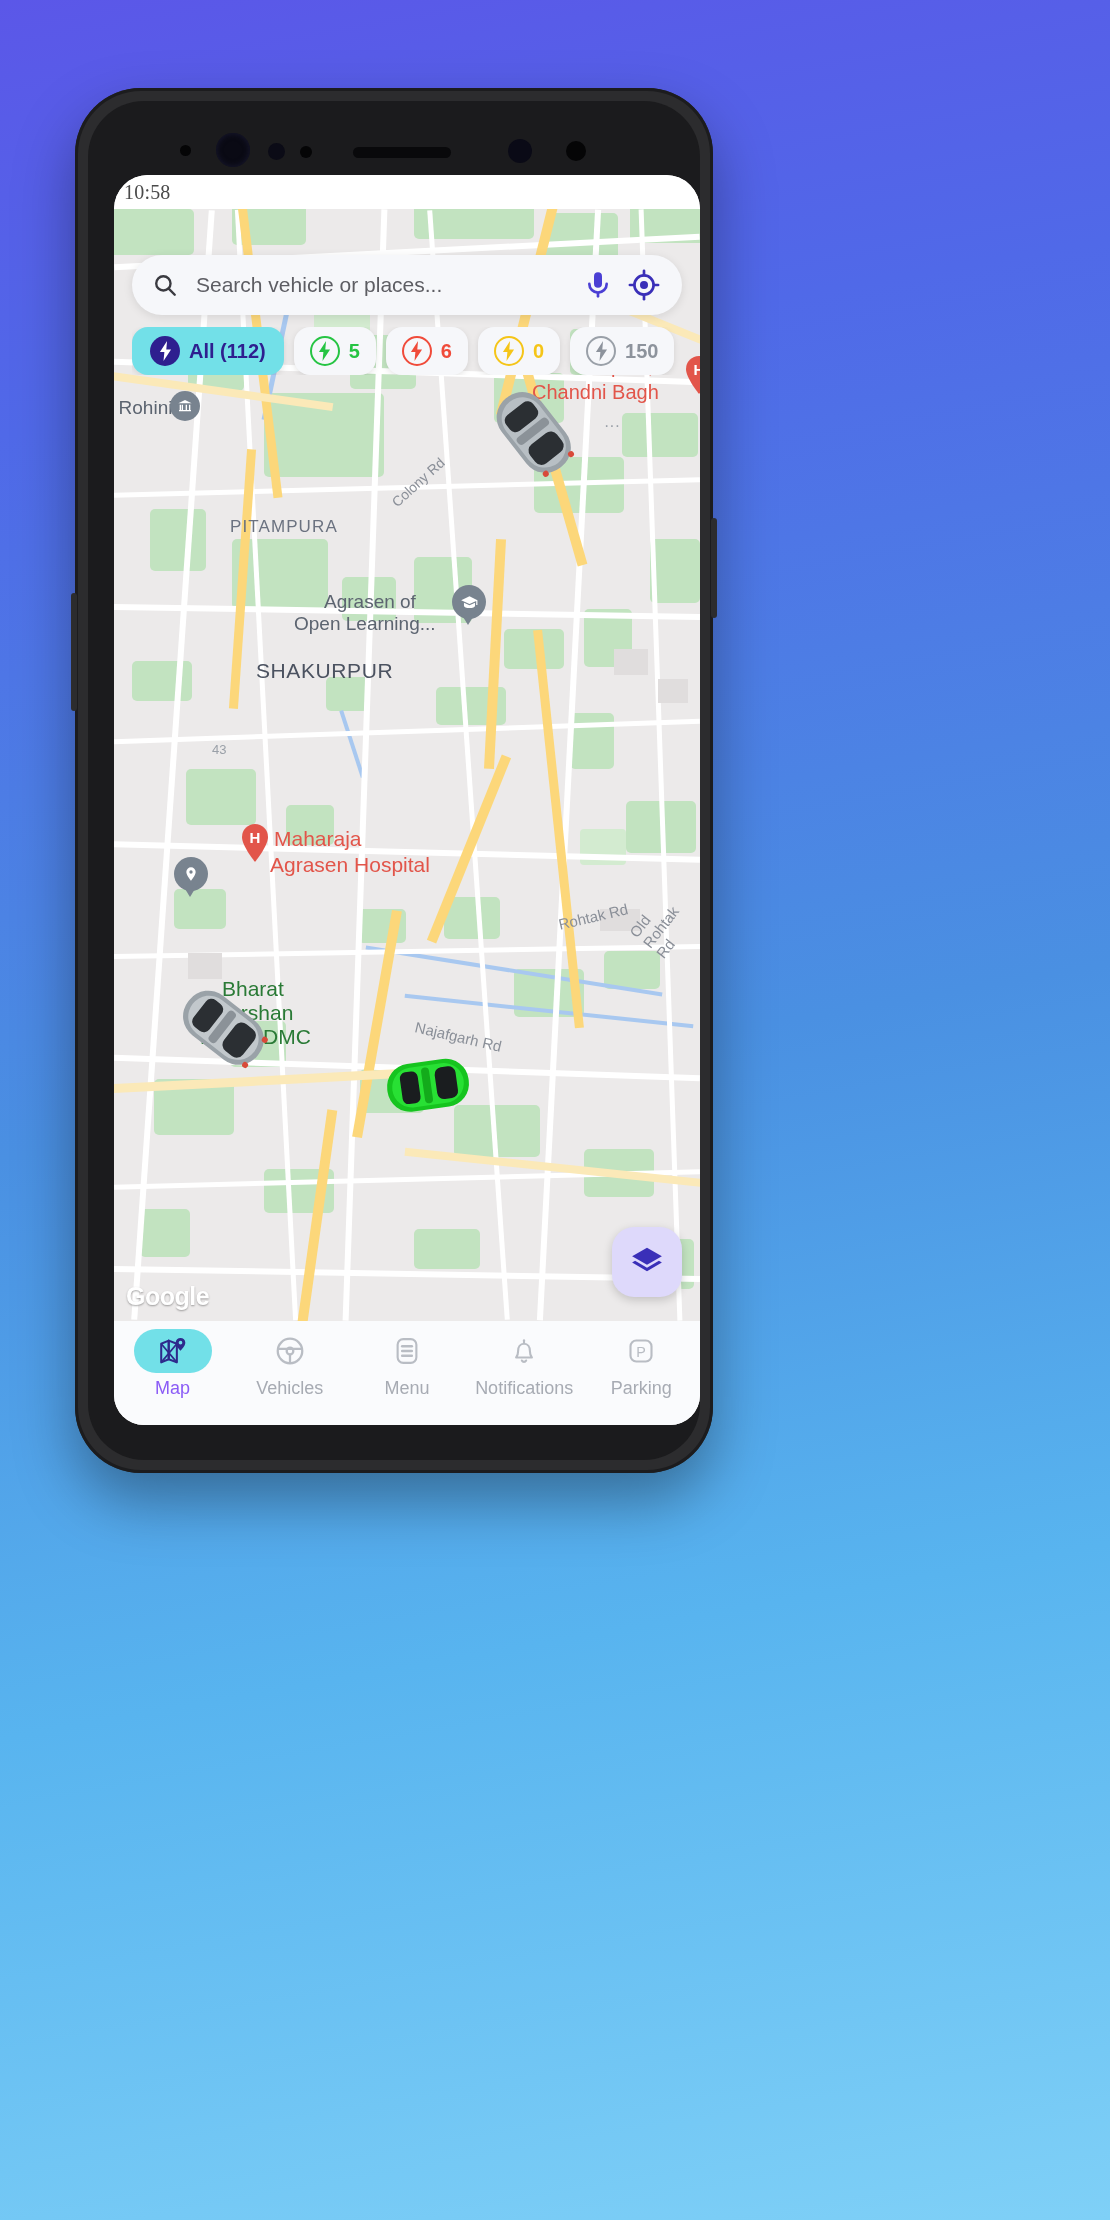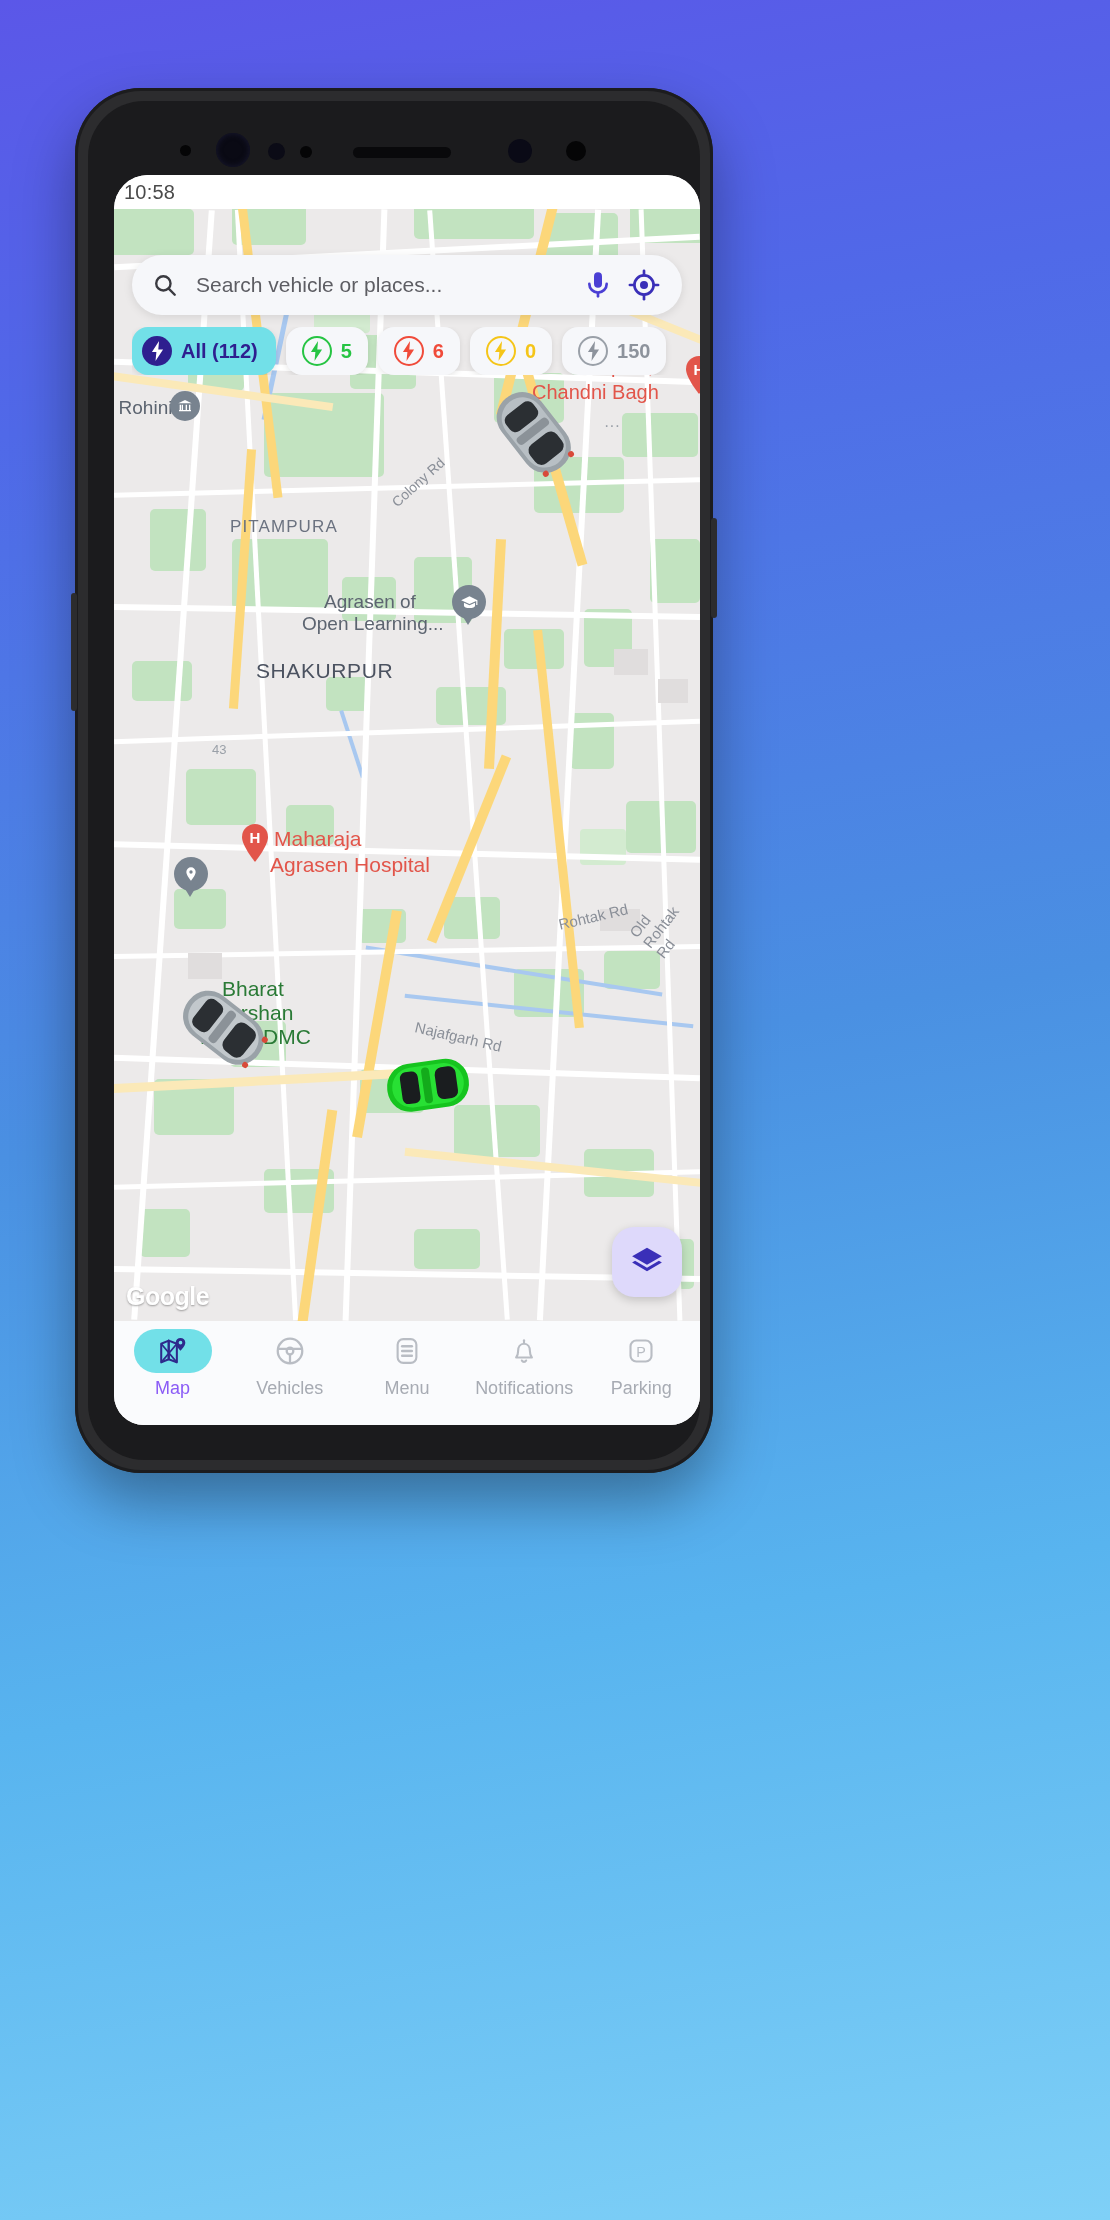--- a/index.html
+++ b/index.html
@@ -43,21 +43,21 @@
     position: absolute; left: 26px; top: 74px;
     width: 586px; height: 1250px;
     background: #ffffff;
     border-radius: 34px 34px 30px 30px;
     overflow: hidden;
   }
 
   
   #status-bar {
     position: absolute; left: 0; top: 0; width: 100%; height: 34px;
-    background: #ffffff; z-index: 40;
+    background: #ffffff; z-index: 40; font-family: Liberation Serif, serif;
   }
   #status-time {
     position: absolute; left: 10px; top: 6px;
     font-size: 20px; color: #4a4a4a; letter-spacing: .2px;
   }
 
   
   #map-canvas {
     position: absolute; left: 0; top: 34px; width: 586px; height: 1112px;
     background: #eceaea; overflow: hidden;
@@ -96,21 +96,21 @@
     position: absolute; left: 18px; top: 118px;
     display: flex; gap: 10px; align-items: center; z-index: 30;
     width: 570px; overflow: hidden;
   }
   .chip {
     height: 48px; border-radius: 16px; background: #f6f7fa;
     display: flex; align-items: center; gap: 9px;
     padding: 0 16px; flex: none;
     box-shadow: 0 2px 6px rgba(0,0,0,.10);
   }
-  .chip.active { background: #72e0e8; padding: 0 18px 0 10px; }
+  .chip.active { background: #72e0e8; padding: 0 18px 0 18px; }
   .chip-label { font-size: 20px; font-weight: bold; }
   .chip-ring {
     width: 30px; height: 30px; border-radius: 50%;
     display: flex; align-items: center; justify-content: center; flex: none;
   }
   .bolt { width: 15px; height: 20px; display: block; }
 
   
   .poi { position: absolute; font-size: 19px; line-height: 1.12; z-index: 12; }
   .poi-grey { color: #5c6470; }
@@ -367,21 +367,21 @@
             <path d="M15 39C15 39 28 23 28 14A13 13 0 0 0 2 14C2 23 15 39 15 39Z" fill="#e2554a"></path>
             <text x="15" y="20" font-family="Liberation Sans" font-size="15" font-weight="bold" fill="#fff" text-anchor="middle">H</text>
           </svg>
         </div>
         <div style="position:absolute;left:490px;top:208px;color:#9aa0a8;font-size:16px;z-index:12;">···</div>
 
         <div class="poi poi-caps" style="left:116px; top:308px;">PITAMPURA</div>
         <div class="poi poi-road" style="left:272px; top:266px; transform:rotate(-42deg);">Colony Rd</div>
 
         <div class="poi poi-grey" style="left:210px; top:382px;">Agrasen of</div>
-        <div class="poi poi-grey" style="left:188px; top:404px;">Open Learning...</div>
+        <div class="poi poi-grey" style="left:180px; top:404px;">Open Learning...</div>
         <div class="pin-circ" style="left:338px; top:376px;">
           <div class="pin-tail" style="left:8px;"></div>
           <svg viewBox="0 0 24 24" width="19" height="19" fill="#ffffff" style="position:relative;z-index:2;">
             <path d="M12 4 1.5 9 12 14l8.5-4.05V15h1.5V9L12 4z"></path>
               <path d="M5 12.2V16c0 1.7 3.1 3 7 3s7-1.3 7-3v-3.8l-7 3.3-7-3.3z"></path>
           </svg>
         </div>
 
         <div class="poi poi-caps" style="left:142px; top:450px; font-size:21px; letter-spacing:.6px; color:#4b5260;">SHAKURPUR</div>
         <div class="poi poi-num" style="left:98px; top:534px;">43</div>

